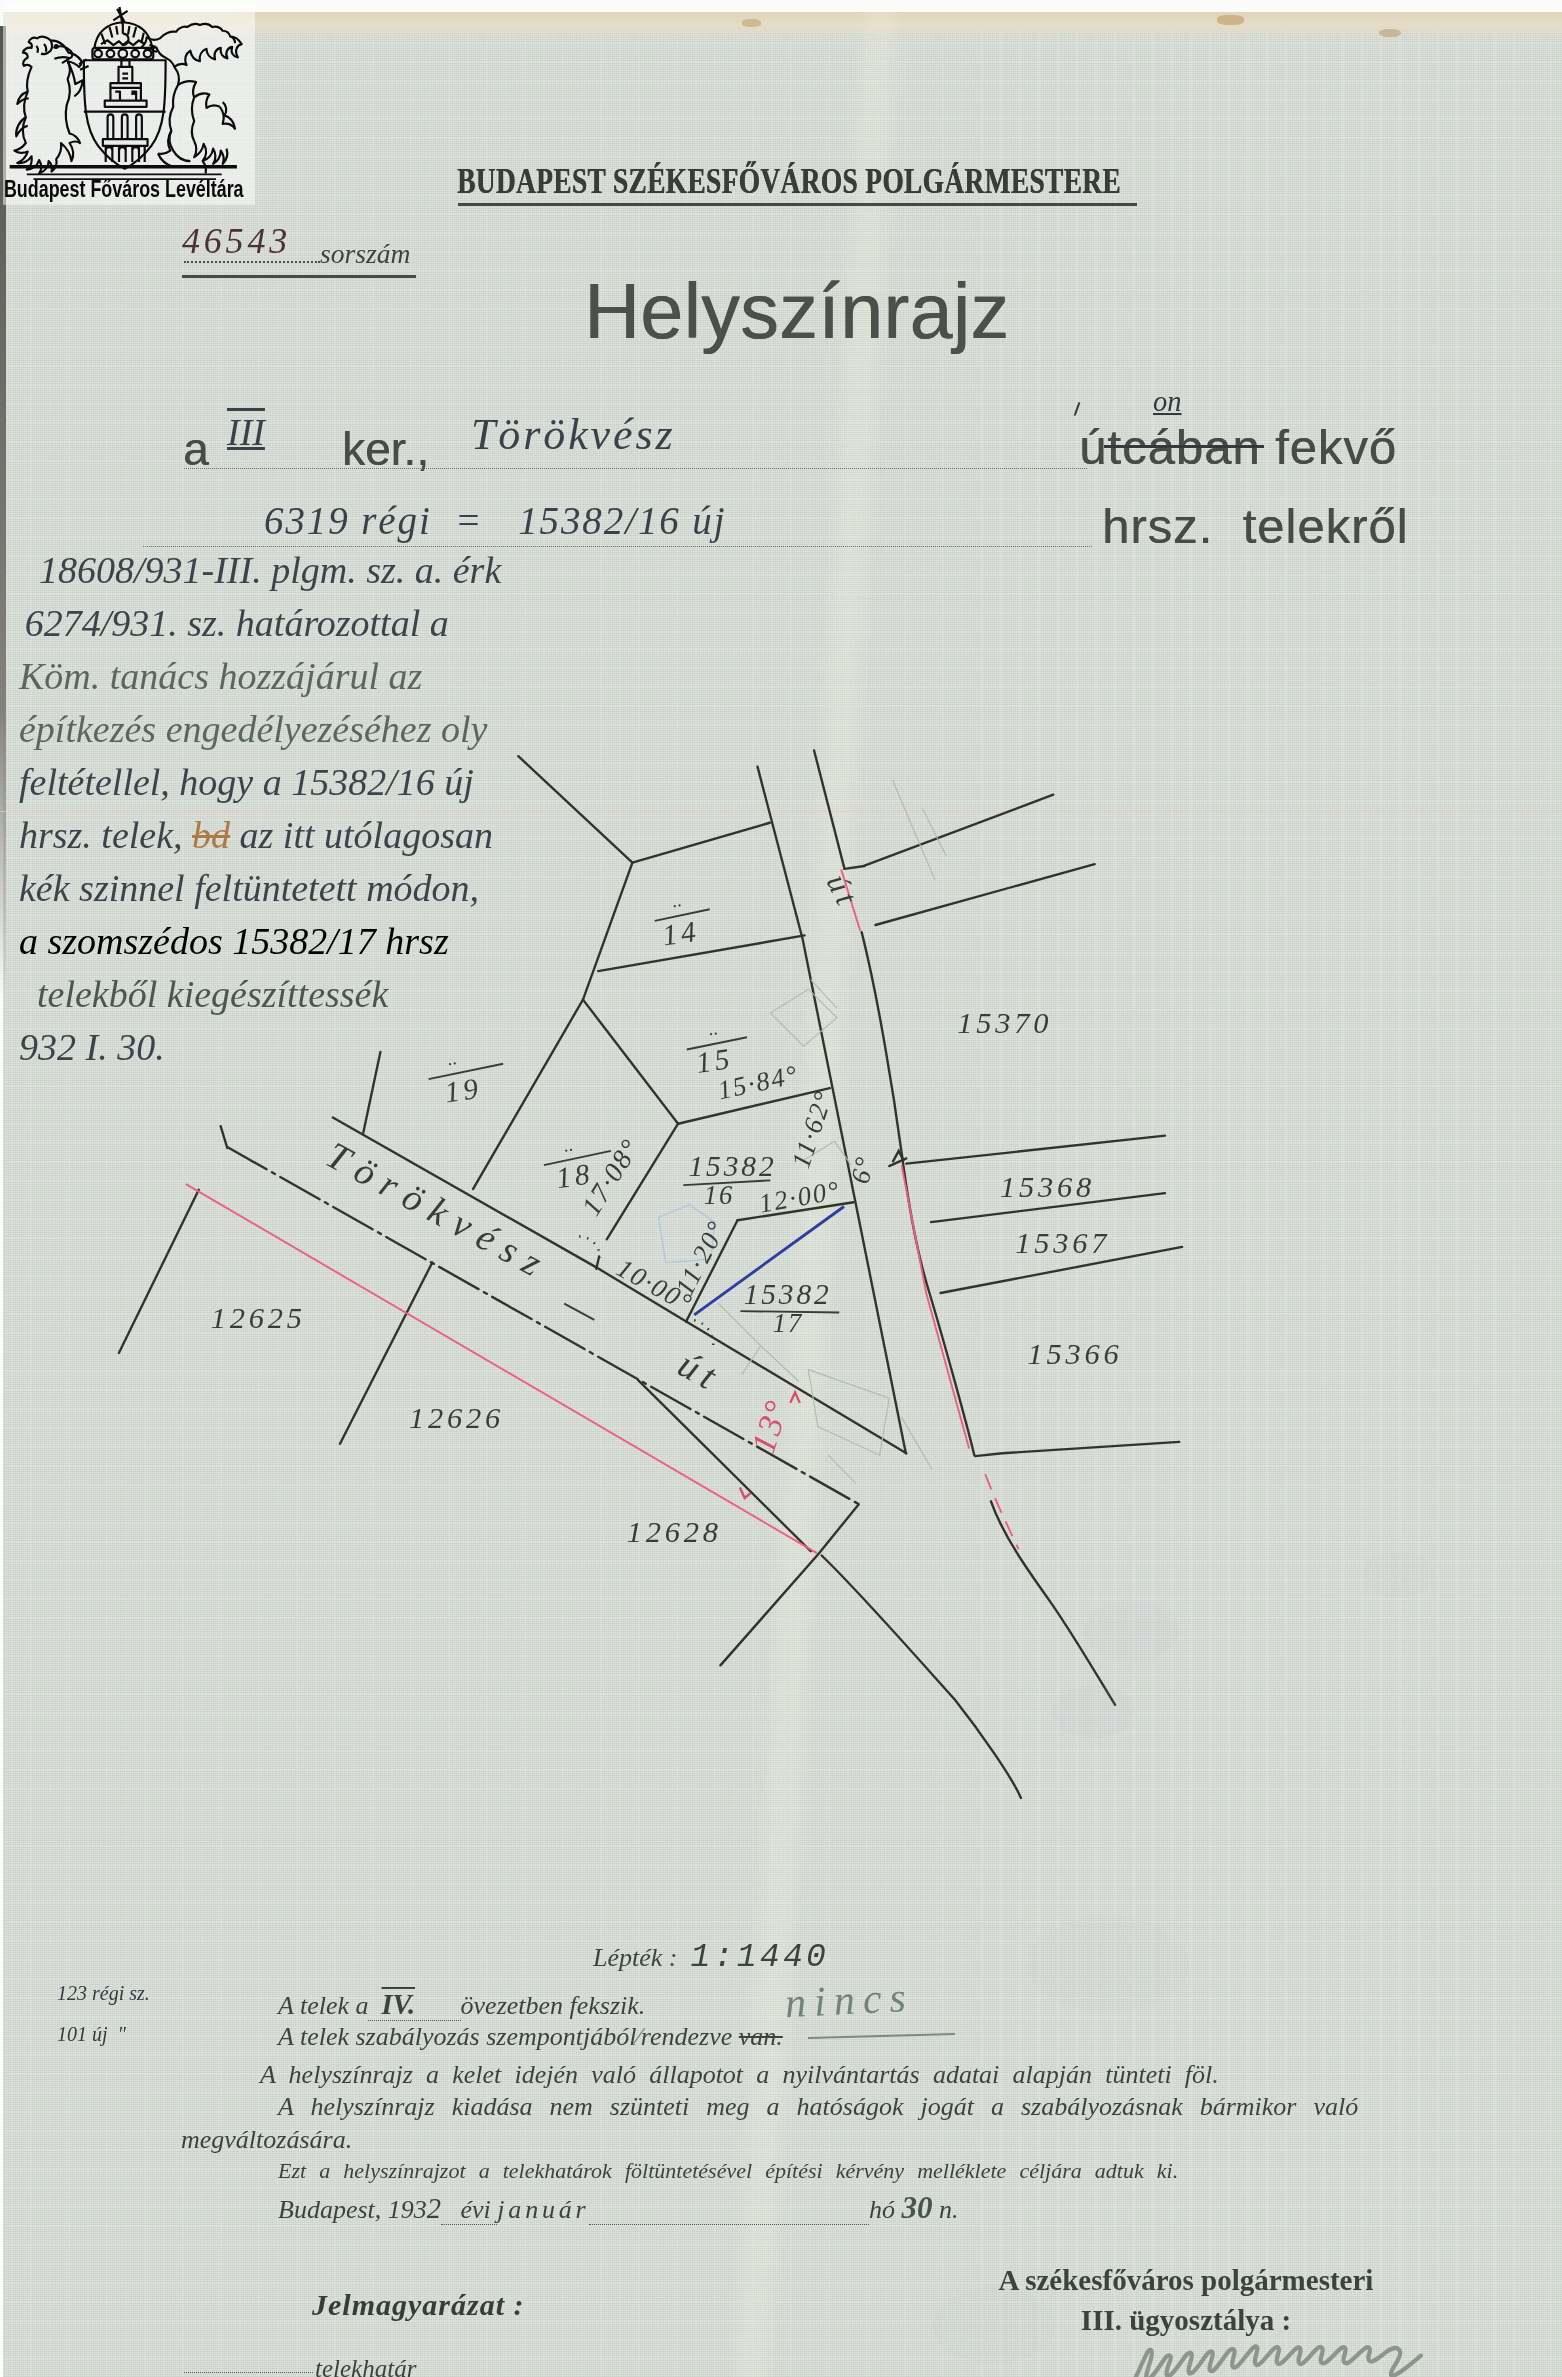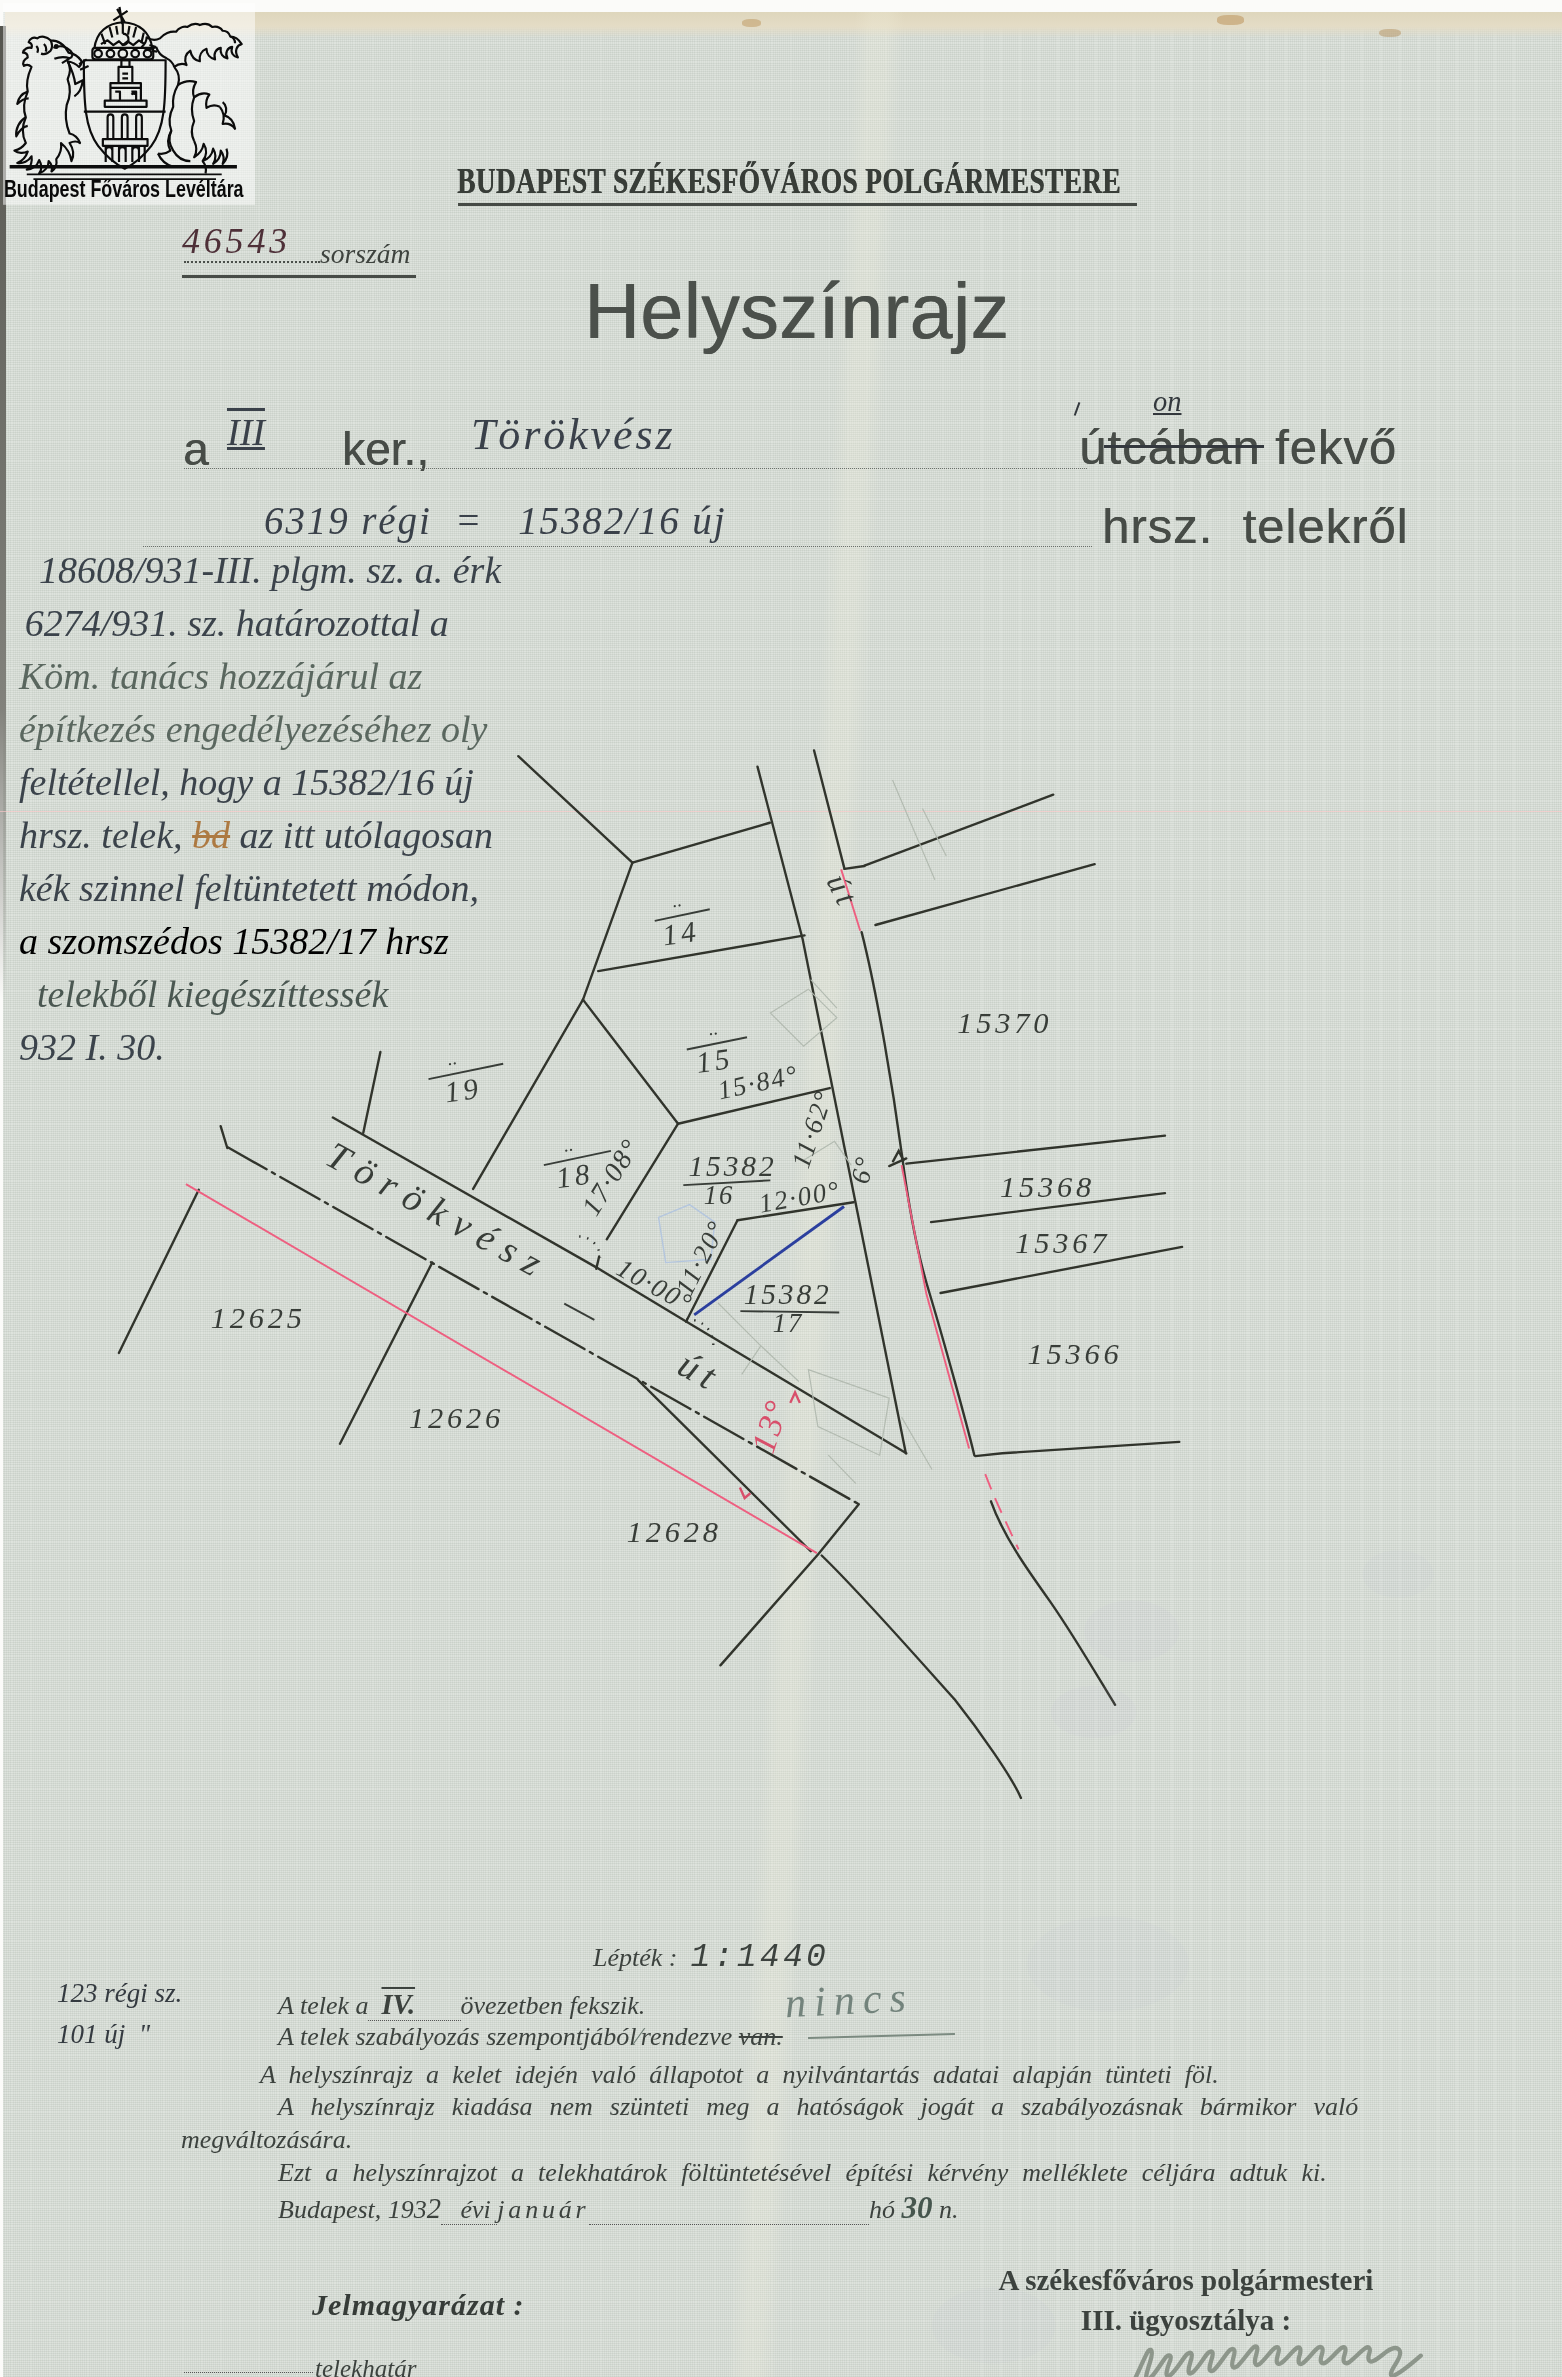--- a/index.html
+++ b/index.html
@@ -256,37 +256,37 @@
   <ellipse cx="2330" cy="4130" rx="170" ry="100"></ellipse>
   <ellipse cx="2090" cy="4890" rx="130" ry="80"></ellipse>
   <ellipse cx="2380" cy="3430" rx="100" ry="65"></ellipse>
   <ellipse cx="2940" cy="3310" rx="75" ry="50"></ellipse>
   <ellipse cx="2300" cy="3600" rx="90" ry="55"></ellipse>
 </g>
 </svg>
 
 <div class="abs hand" style="left:593px;top:1939px;font-size:26px;color:#3c423e;">Lépték :&nbsp;&nbsp;<span style="font-size:33px;letter-spacing:3.3px;font-family:Liberation Mono, monospace;">1:1440</span></div>
 
-<div class="abs hand" style="left:57px;top:1973px;font-size:27px;line-height:41px;color:#343a40;">123 régi sz.<br>101 új &nbsp;"</div>
+<div class="abs hand" style="left:57px;top:1973px;font-size:20px;line-height:41px;color:#343a40;">123 régi sz.<br>101 új &nbsp;"</div>
 
 <div class="abs hand" style="left:278px;top:1989px;font-size:26px;color:#3c423e;">A telek a<span style="border-bottom:1.9px dotted #555;">&nbsp;&nbsp;<b style="font-size:28.5px;text-decoration:overline;">IV.</b>&nbsp;&nbsp;&nbsp;&nbsp;&nbsp;&nbsp;&nbsp;</span>övezetben fekszik.</div>
 
 <div class="abs hand" style="left:785px;top:1976px;font-size:42px;color:#73837c;letter-spacing:8px;transform:rotate(-3deg);">nincs</div>
 
 <div class="abs hand" style="left:278px;top:2022px;font-size:26px;color:#3c423e;">A telek szabályozás szempontjából<span style="color:#6b7a72;">∕</span>rendezve <span style="text-decoration:line-through;">van.</span></div>
 
 <div class="abs" style="left:808px;top:2035px;width:147px;height:2.4px;background:#7b8a80;transform:rotate(-1.5deg);"></div>
 
 <div class="abs hand" style="left:260px;top:2060px;font-size:26px;color:#3c423e;word-spacing:6.7px;">A helyszínrajz a kelet idején való állapotot a nyilvántartás adatai alapján tünteti föl.</div>
 
 <div class="abs hand" style="left:278px;top:2092px;font-size:26px;color:#3c423e;word-spacing:10.5px;">A helyszínrajz kiadása nem szünteti meg a hatóságok jogát a szabályozásnak bármikor való</div>
 
 <div class="abs hand" style="left:181px;top:2125px;font-size:26px;color:#3c423e;">megváltozására.</div>
 
-<div class="abs hand" style="left:278px;top:2158px;font-size:26px;color:#3c423e;word-spacing:7.6px;">Ezt a helyszínrajzot a telekhatárok föltüntetésével építési kérvény melléklete céljára adtuk ki.</div>
+<div class="abs hand" style="left:278px;top:2158px;font-size:22px;color:#3c423e;word-spacing:7.6px;">Ezt a helyszínrajzot a telekhatárok föltüntetésével építési kérvény melléklete céljára adtuk ki.</div>
 
 <div class="abs hand" style="left:278px;top:2190px;font-size:26px;color:#3c423e;">Budapest, 193<span style="font-size:28.5px;">2</span><span style="border-bottom:1.9px dotted #555;">&nbsp;&nbsp;&nbsp;évi&nbsp;</span><span style="letter-spacing:3.8px;">január</span><span style="border-bottom:1.9px dotted #555;">&nbsp;&nbsp;&nbsp;&nbsp;&nbsp;&nbsp;&nbsp;&nbsp;&nbsp;&nbsp;&nbsp;&nbsp;&nbsp;&nbsp;&nbsp;&nbsp;&nbsp;&nbsp;&nbsp;&nbsp;&nbsp;&nbsp;&nbsp;&nbsp;&nbsp;&nbsp;&nbsp;&nbsp;&nbsp;&nbsp;&nbsp;&nbsp;&nbsp;&nbsp;&nbsp;&nbsp;&nbsp;&nbsp;&nbsp;&nbsp;&nbsp;&nbsp;&nbsp;</span>hó <b style="font-size:31px;color:#46564e;">30</b> n.</div>
 
 <div class="abs ser" style="left:960px;top:2260px;width:452px;text-align:center;font-size:29px;line-height:40px;font-weight:bold;color:#3c423e;">A székesfőváros polgármesteri<br>III. ügyosztálya :</div>
 
 <svg class="abs" style="left:1108px;top:2328px;transform:rotate(-4deg);" width="323" height="86" viewBox="0 0 680 180">
 <path d="M10,165 C40,120 70,60 85,35 C95,20 100,30 90,55 C80,80 75,95 85,90 C100,80 115,55 125,45 C135,38 138,45 130,60 C122,78 120,90 130,85 C145,75 160,50 170,42 C180,36 182,44 175,60 C168,78 168,88 178,82 C192,72 205,50 215,42 C224,36 226,44 219,60 C212,77 213,86 223,80 C236,70 250,48 260,40 C270,34 272,42 266,57 C260,73 262,82 272,76 C285,66 300,45 310,38 C318,33 320,40 315,52 C308,70 310,80 320,74 C332,66 345,48 355,42 C363,38 365,45 360,57 C354,72 356,80 366,75 C378,68 390,52 400,46 C408,42 410,48 406,60 C400,75 402,84 412,78 C424,70 436,54 446,48 C455,44 457,52 452,64 C446,78 450,86 460,80 C472,72 485,58 495,52 C503,48 505,55 500,67 C494,81 498,89 509,83 C522,74 535,62 545,56 C553,52 556,58 552,68 C547,80 550,88 560,84 C570,80 580,72 590,66 C600,60 610,58 615,64 C620,70 615,82 605,95 C595,108 590,120 600,118 C615,114 640,95 660,80" stroke="#8d968b" stroke-width="9" fill="none" stroke-linecap="round"></path>
 </svg>
 
 <div class="abs hand" style="left:312px;top:2288px;font-size:30px;font-weight:bold;color:#363c38;letter-spacing:1px;">Jelmagyarázat :</div>

